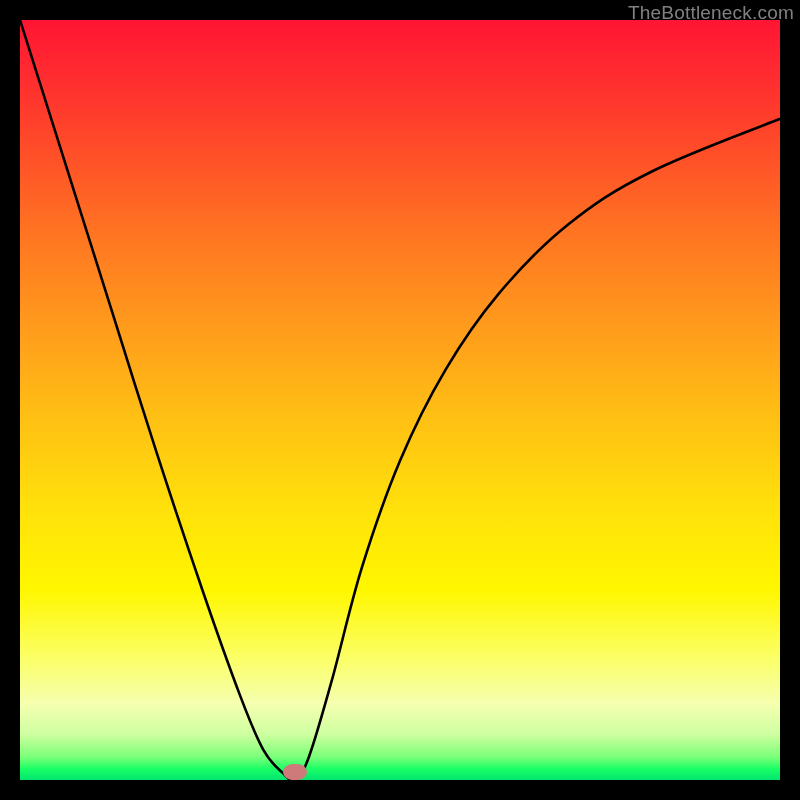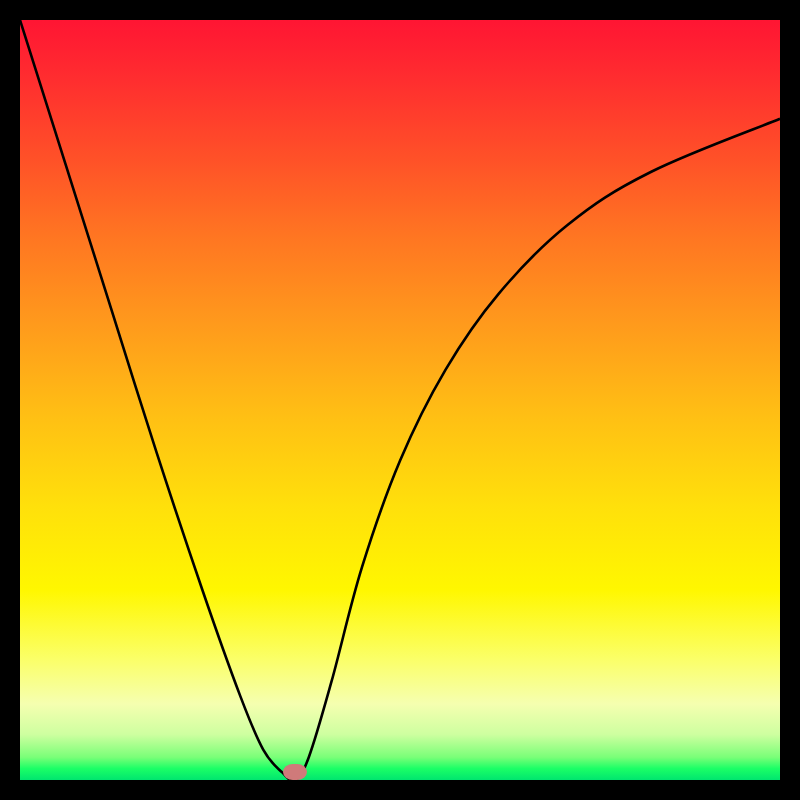--- a/index.html
+++ b/index.html
@@ -72,13 +72,14 @@
 <div class="frame">
   <div class="plot">
 
     <svg class="curve" viewBox="0 0 760 760" preserveAspectRatio="none">
       <path d="M 0.0 0.0 C 8.2 26.0, 29.2 92.4, 45.6 144.4 C 62.0 196.4, 74.8 236.8, 91.2 288.8 C 107.6 340.8, 120.4 382.6, 136.8 433.2 C 153.2 483.8, 167.4 526.2, 182.4 570.0 C 197.4 613.8, 209.5 647.7, 220.4 676.4 C 231.3 705.1, 235.7 715.9, 243.2 729.6 C 250.7 743.3, 256.5 746.9, 262.2 752.4 C 267.9 757.9, 270.3 762.7, 275.1 760.0 C 279.9 757.3, 282.2 755.0, 288.8 737.2 C 295.4 719.4, 302.0 695.4, 311.6 661.2 C 321.2 627.0, 329.7 586.9, 342.0 547.2 C 354.3 507.5, 365.0 476.4, 380.0 440.8 C 395.0 405.2, 407.8 379.7, 425.6 349.6 C 443.4 319.5, 456.9 299.6, 478.8 273.6 C 500.7 247.6, 519.8 227.1, 547.2 205.2 C 574.6 183.3, 592.5 171.2, 630.8 152.0 C 669.1 132.8, 736.7 108.4, 760.0 98.8" fill="none" stroke="#000" stroke-width="2.6"></path>
     </svg>
 
     <div class="dot" style="left: 275.12px; top: 752px; background: rgb(207, 122, 122);"></div>
   </div>
 
+  <div class="watermark">TheBottleneck.com</div>
 </div>
 
 </body></html>

